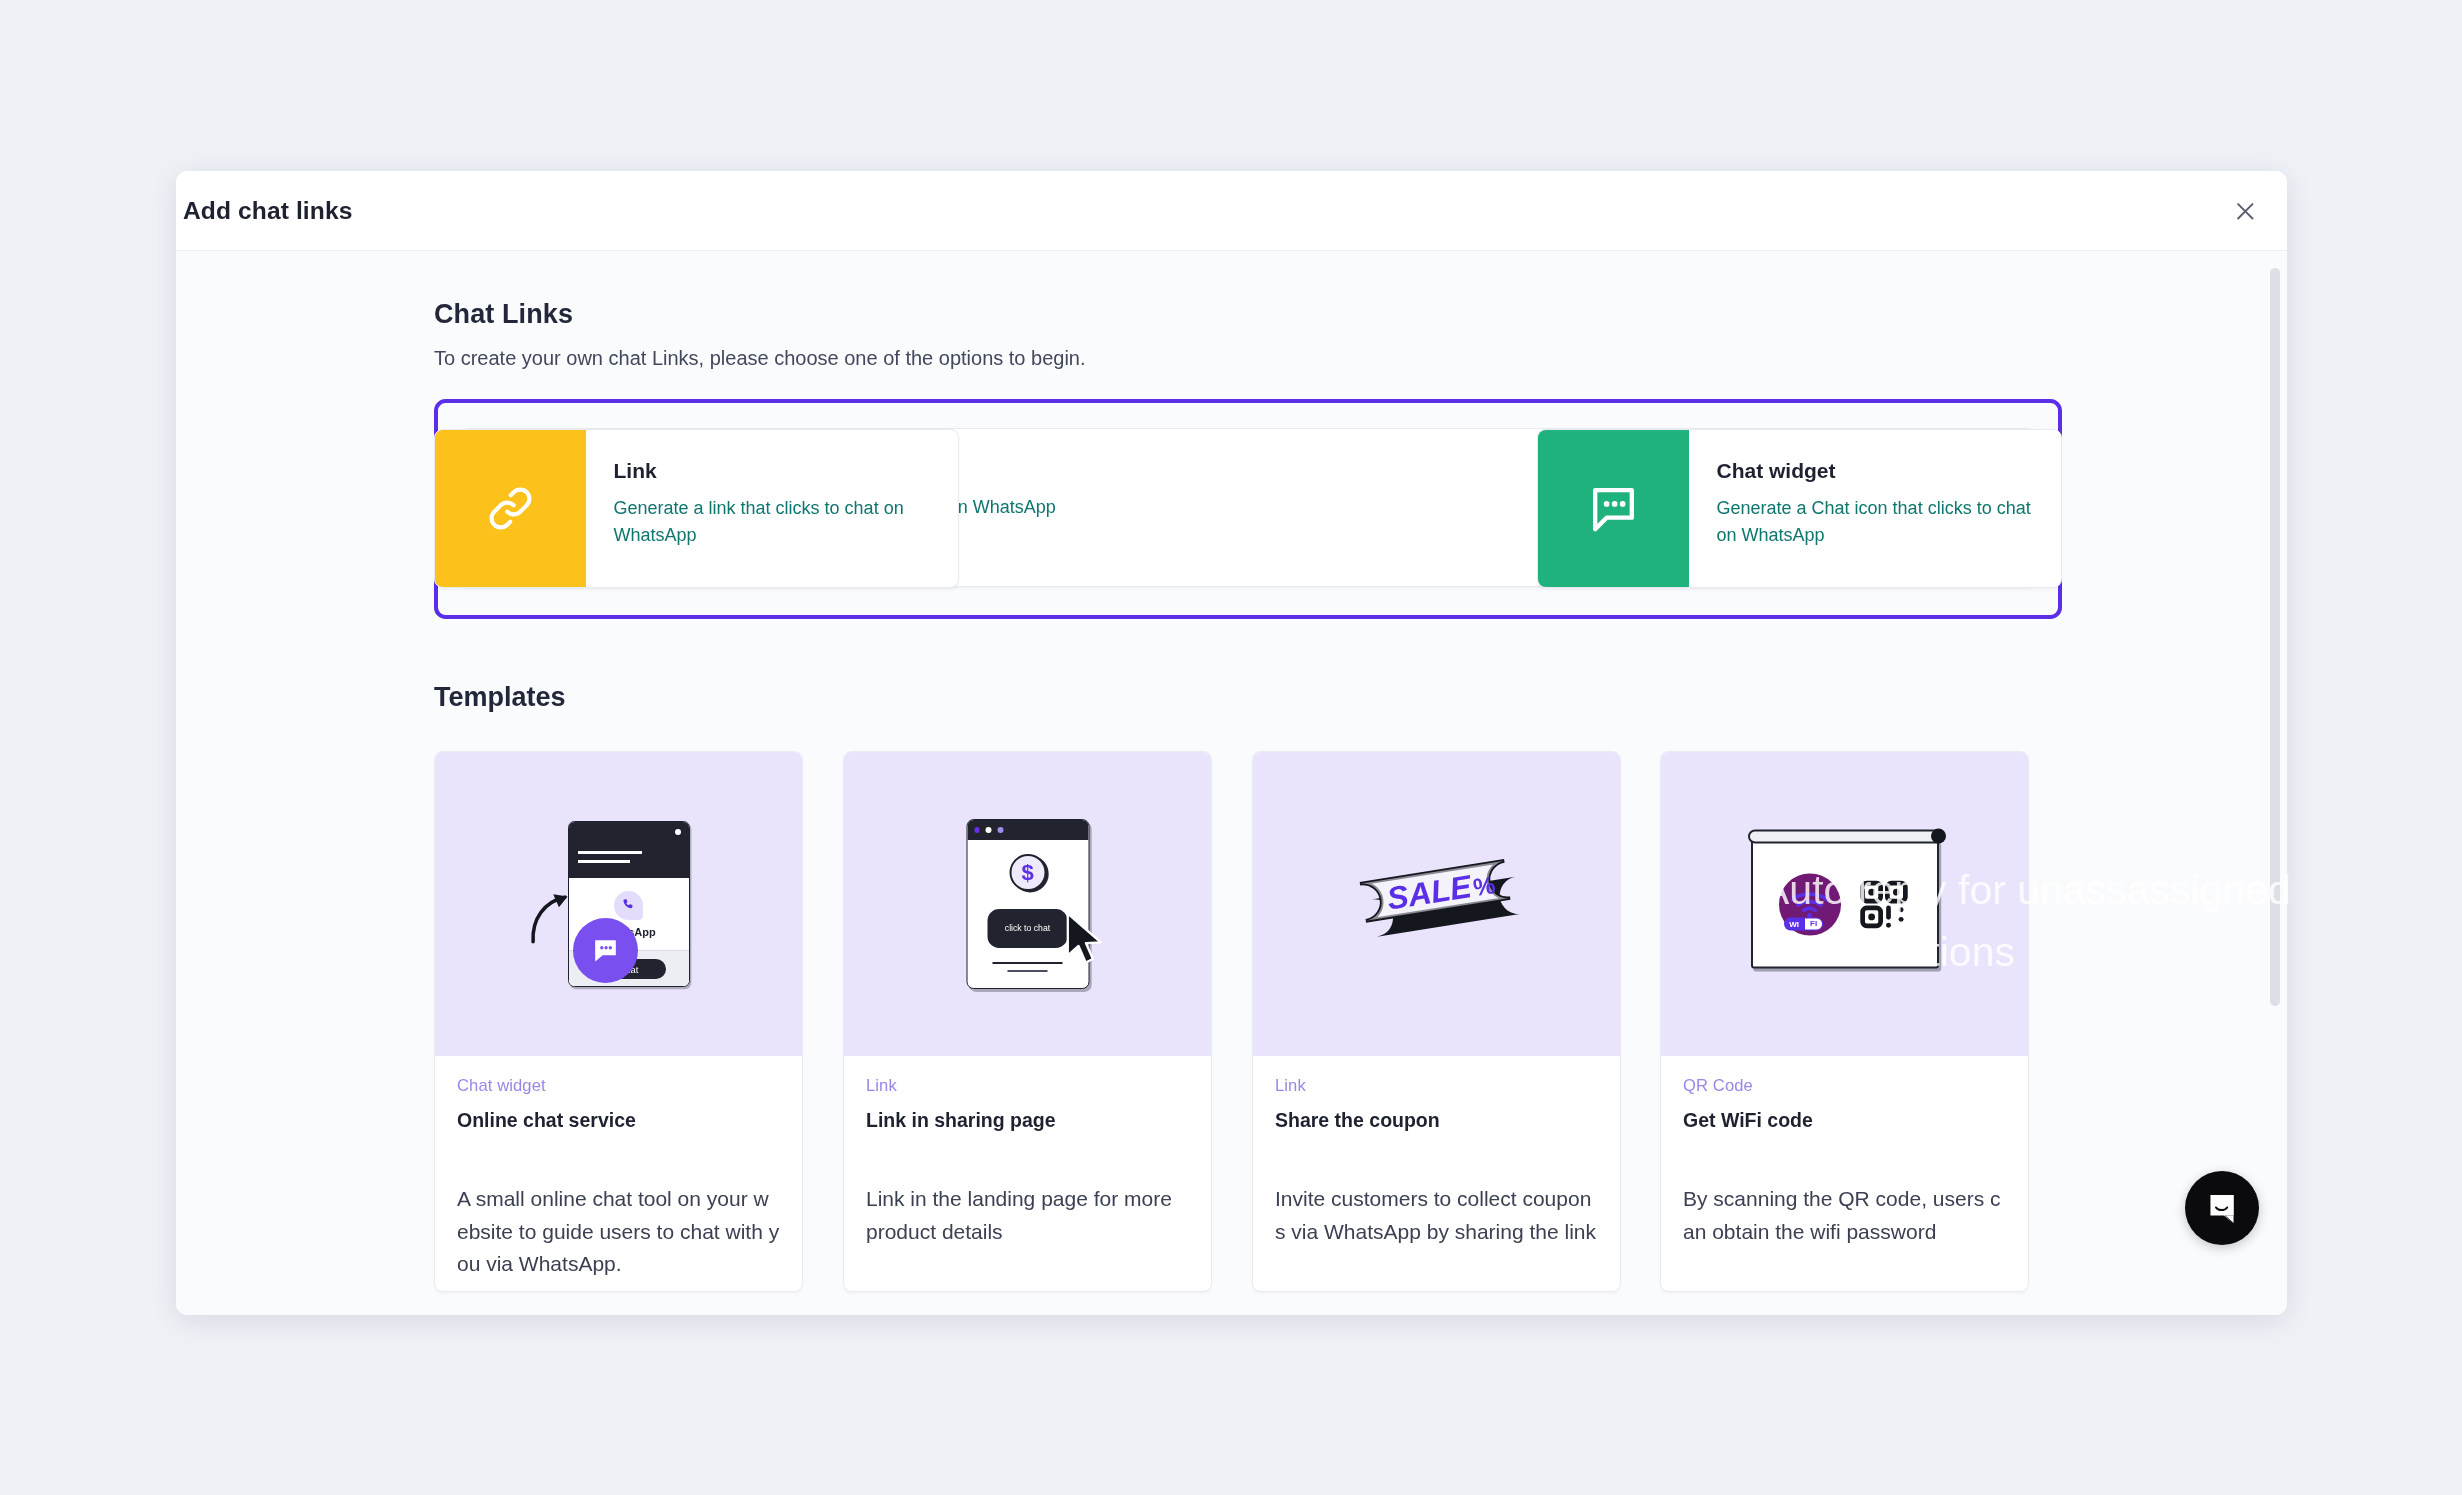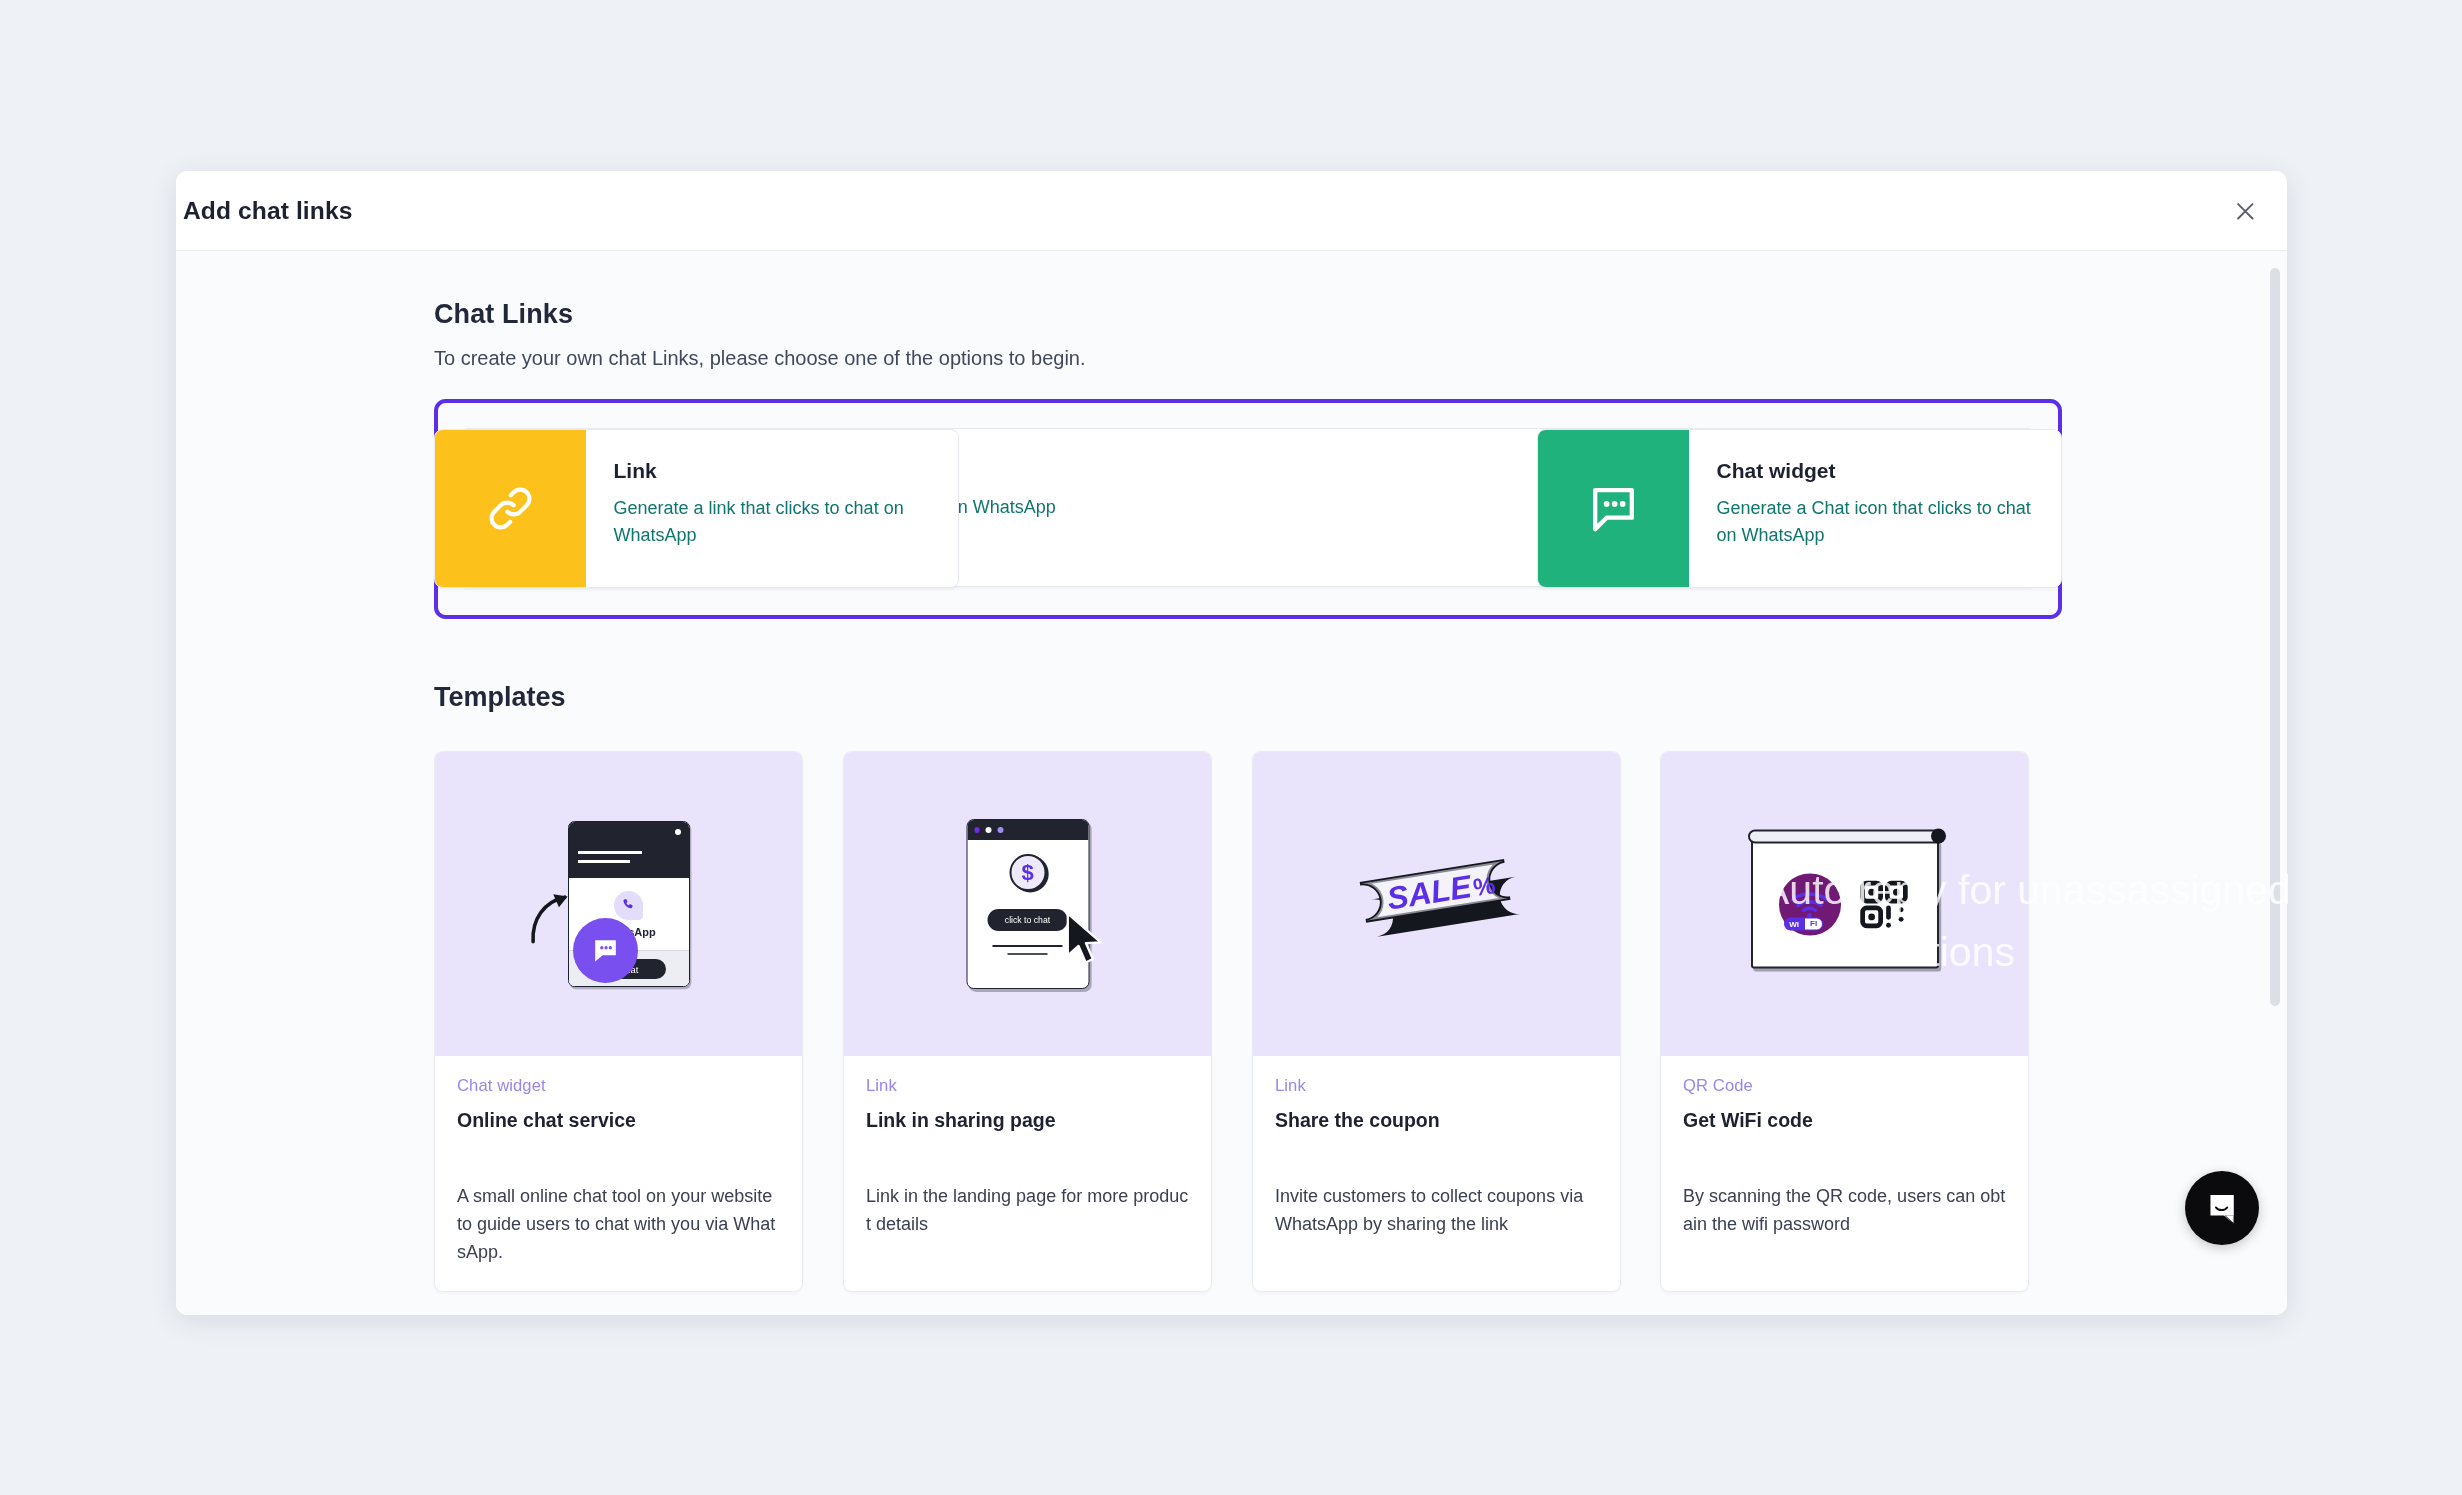--- a/index.html
+++ b/index.html
@@ -177,21 +177,21 @@
     letter-spacing: 0.1px;
   }
   .tpl-title {
     margin-top: 13px;
     font-size: 19.5px;
     font-weight: 700;
     color: #1d2130;
   }
   .tpl-desc {
     margin-top: 51px;
-    font-size: 18px;
+    font-size: 21px;
     line-height: 1.55;
     color: #3b4052;
     word-break: break-all;
   }
 
   
   .art-center { position:absolute; left:50%; top:50%; transform: translate(-50%,-50%); }
 
   .cw-phone {
     position: relative;
@@ -225,21 +225,21 @@
     background:#fff; border:1.4px solid #1d2130;
     box-shadow: 2.2px 2.9px 0 rgba(25,28,40,.30);
     overflow:hidden;
   }
   .bw-bar { height:19.5px; background:#21242e; display:flex; align-items:center; padding-left:7.2px; gap:5.8px;}
   .bw-d { width:5.8px;height:5.8px;border-radius:50%; }
   .bw-body { display:flex;flex-direction:column;align-items:center; padding-top:14.5px; }
   .bw-coin { width:37px;height:37px;border-radius:50%;border:2.9px solid #21242e;background:#eee9fb;
              display:flex;align-items:center;justify-content:center;font-size:22px;font-weight:700;color:#5b2ee8;
              box-shadow: 2.2px 1.4px 0 #21242e; }
-  .bw-cta { margin-top:17.4px; width:80px;height:22px;border-radius:11.6px;background:#21242e;color:#fff;font-size:8.7px;
+  .bw-cta { margin-top:17.4px; width:80px;height:39px;border-radius:11.6px;background:#21242e;color:#fff;font-size:8.7px;
             display:flex;align-items:center;justify-content:center;}
   .bw-l1 { margin-top:14.5px; width:70px;height:2.2px;background:#21242e; }
   .bw-l2 { margin-top:5.8px; width:40px;height:2.2px;background:#4a4f60; }
   .bw-cursor { position:absolute; right:-17.4px; top:93px; }
 
   
   .wb-board {
     position:relative; width:188px;height:129px;background:#fff;
     border:2.2px solid #21242e; border-radius:2.9px;
     box-shadow: 2.2px 2.9px 0 rgba(25,28,40,.35);

